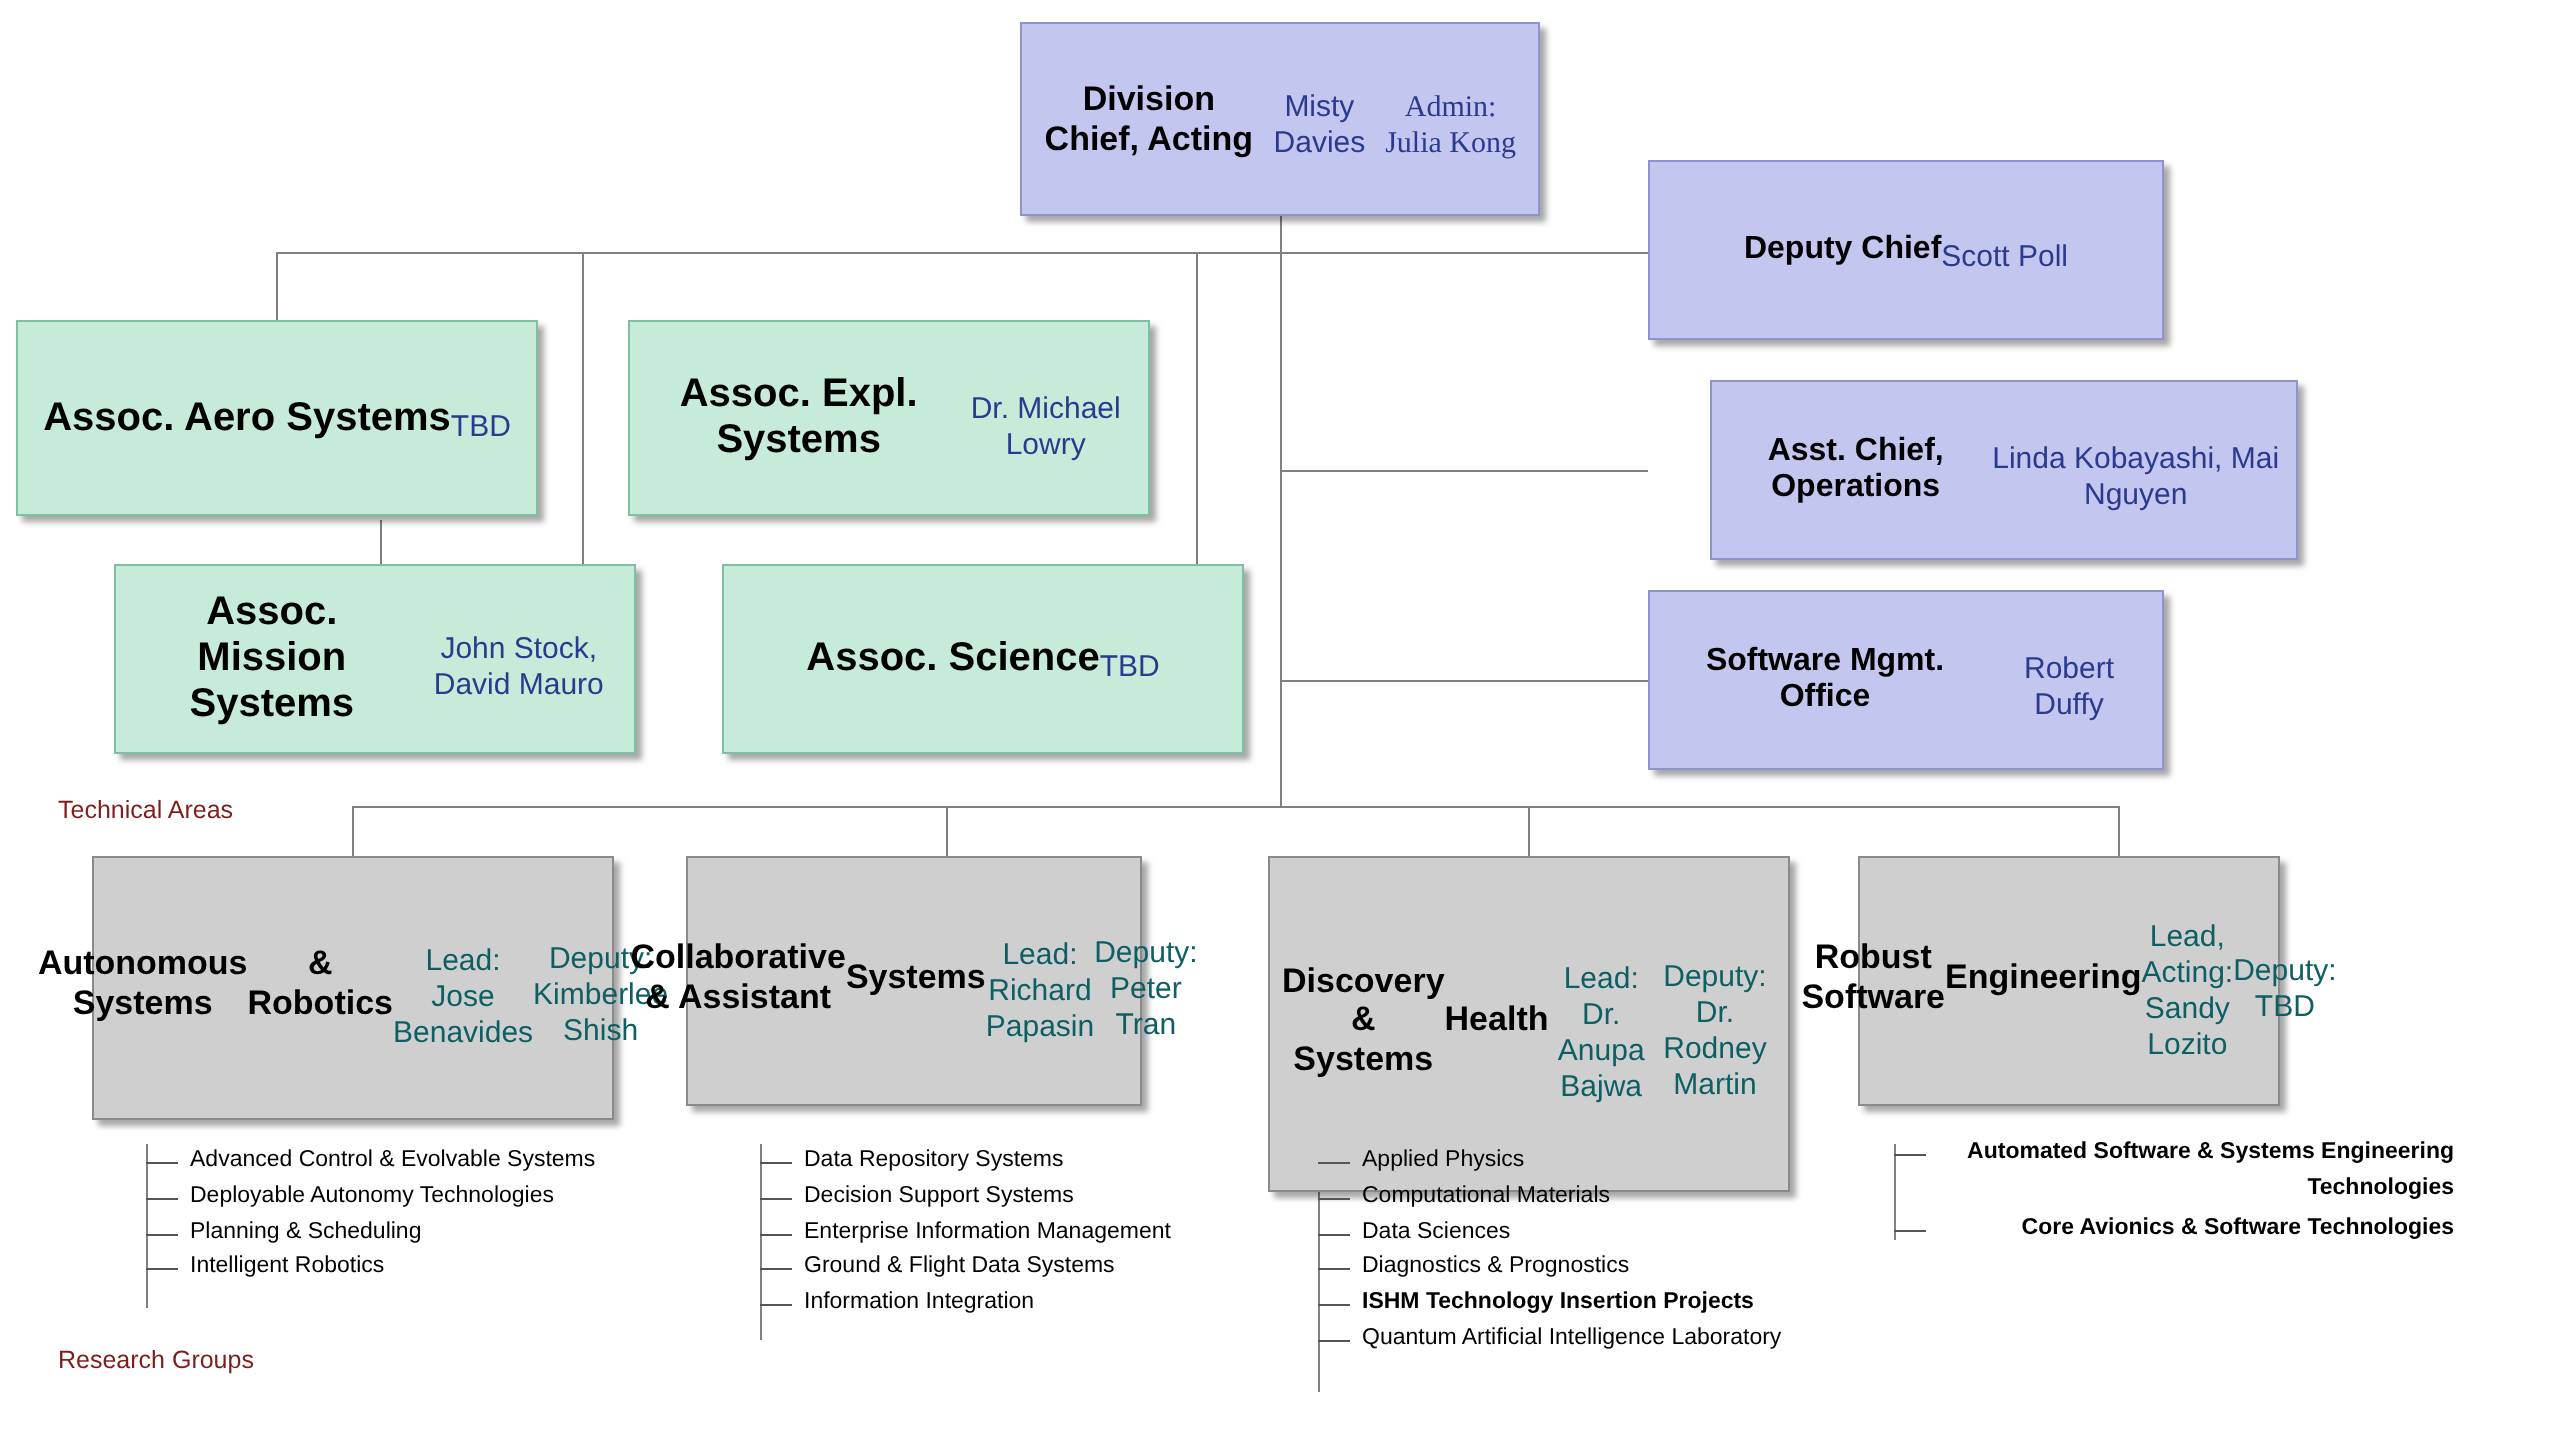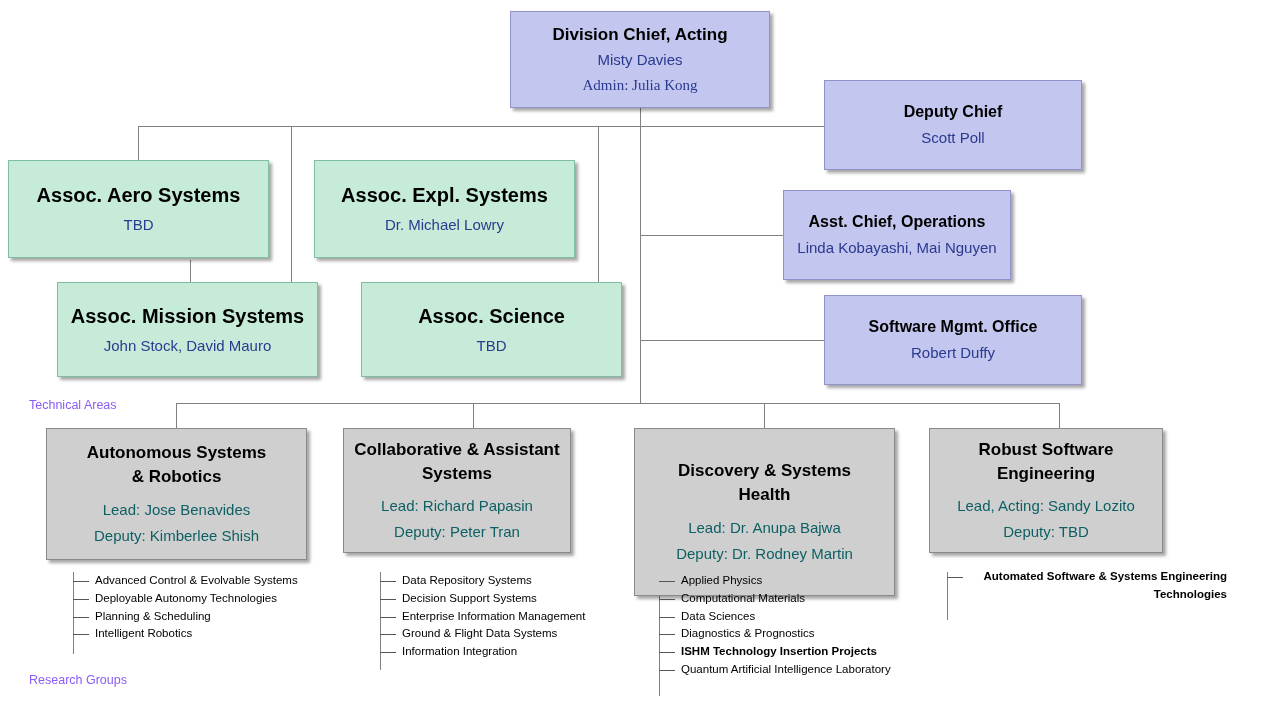--- a/index.html
+++ b/index.html
@@ -26,24 +26,23 @@
   }
   .hline { height: 1px; }
   .vline { width: 1px; }
 
   .box {
     position: absolute;
     box-sizing: border-box;
     border: 1px solid #6b6b6b;
     box-shadow: 3px 3px 3px rgba(0,0,0,0.35);
     display: flex;
-    flex-direction: column;
     align-items: center;
     justify-content: center;
-    text-align: left;
+    text-align: center;
     padding: 4px 6px;
   }
   .box .title {
     font-weight: bold;
     color: #000000;
     line-height: 1.15;
   }
   .box .sub {
     line-height: 1.2;
   }
@@ -77,21 +76,21 @@
 
   .assoc .title { font-size: 20px; }
   .assoc .sub { font-size: 15px; }
 
   .ta .title { font-size: 17px; margin-bottom: 4px; }
   .ta .sub { font-size: 15px; }
 
   .section-label {
     position: absolute;
     font-size: 12.5px;
-    color: #8b5cf6;
+    color: #7f1d1d;
   }
 
   .rg-list {
     position: absolute;
     font-size: 11.5px;
     color: #000000;
   }
   .rg-item {
     display: flex;
     align-items: flex-start;
@@ -148,21 +147,21 @@
     <div class="title">Division Chief, Acting</div>
     <div class="sub" style="margin-top:7px;">Misty Davies</div>
     <div class="sub" style="margin-top:7px;font-family:Liberation Serif, serif;">Admin: Julia Kong</div>
   </div>
 
   <div class="box purple dep" style="left:824px; top:80px; width:258px; height:90px;">
     <div class="title">Deputy Chief</div>
     <div class="sub" style="margin-top:8px;">Scott Poll</div>
   </div>
 
-  <div class="box purple dep" style="left:783px; top:190px; width:228px; height:90px;">
+  <div class="box purple dep" style="left:855px; top:190px; width:294px; height:90px;">
     <div class="title">Asst. Chief, Operations</div>
     <div class="sub" style="margin-top:8px;">Linda Kobayashi, Mai Nguyen</div>
   </div>
 
   <div class="box purple dep" style="left:824px; top:295px; width:258px; height:90px;">
     <div class="title">Software Mgmt. Office</div>
     <div class="sub" style="margin-top:8px;">Robert Duffy</div>
   </div>
 
   <div class="box green assoc" style="left:8px; top:160px; width:261px; height:98px;">
@@ -202,21 +201,21 @@
     <div class="sub" style="margin-top:8px;">Deputy: Peter Tran</div>
   </div>
 
   <div class="box gray ta" style="left:634px; top:428px; width:261px; height:168px;">
     <div class="title">Discovery &amp; Systems</div>
     <div class="title">Health</div>
     <div class="sub" style="margin-top:10px;">Lead: Dr. Anupa Bajwa</div>
     <div class="sub" style="margin-top:8px;">Deputy: Dr. Rodney Martin</div>
   </div>
 
-  <div class="box gray ta" style="left:929px; top:428px; width:234px; height:125px;">
+  <div class="box gray ta" style="left:929px; top:428px; width:211px; height:125px;">
     <div class="title">Robust Software</div>
     <div class="title">Engineering</div>
     <div class="sub" style="margin-top:10px;">Lead, Acting: Sandy Lozito</div>
     <div class="sub" style="margin-top:8px;">Deputy: TBD</div>
   </div>
 
   <div class="rg-list" style="left:73px; top:572px;">
     <div class="rg-item">
         <span class="rg-dash"></span>
         <span>Advanced Control &amp; Evolvable Systems</span>
@@ -283,15 +282,19 @@
         <span class="rg-dash"></span>
         <span style="font-weight:normal;">Quantum Artificial Intelligence Laboratory</span>
       </div>
   </div>
 
   <div class="rg-list rg-center rg-bold" style="left:947px; top:568px; width:280px;">
     <div class="rg-item" style="position:relative; padding-left:14px;">
       <span class="rg-dash" style="position:absolute; left:0; top:0; margin-top:9px;"></span>
       <span>Automated Software &amp; Systems Engineering Technologies</span>
     </div>
+    <div class="rg-item" style="position:relative; padding-left:14px; margin-top:2px;">
+      <span class="rg-dash" style="position:absolute; left:0; top:0; margin-top:9px;"></span>
+      <span>Core Avionics &amp; Software Technologies</span>
+    </div>
   </div>
 
 </div>
 
 </body></html>

